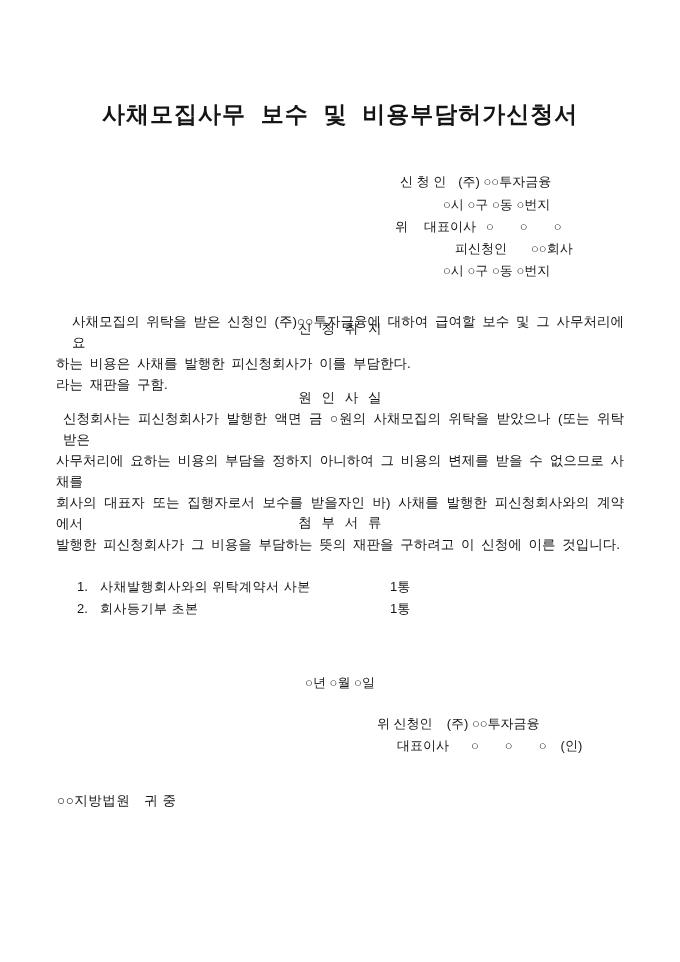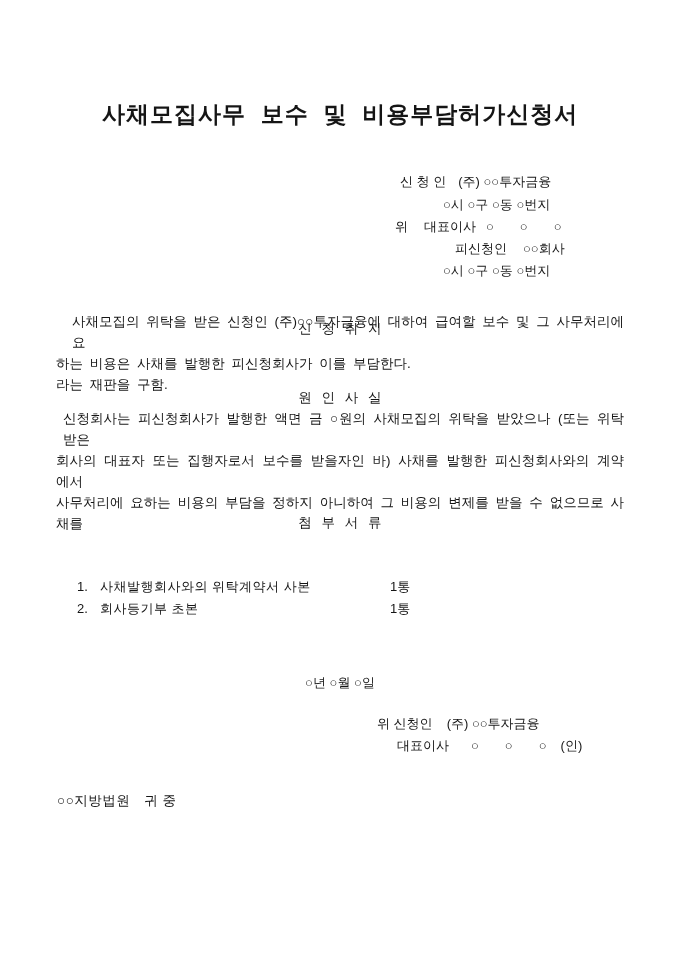--- a/index.html
+++ b/index.html
@@ -36,21 +36,21 @@
     display: flex;
     align-items: flex-end;
   }
 
   
   .p-applicant   { left: 400px; top: 174px; gap: 12px; }
   .p-addr1       { left: 443px; top: 197px; }
   .p-rep         { left: 395px; top: 219px; }
   .p-rep .seg1   { margin-right: 16px; }
   .p-rep .seg2   { margin-right: 10px; }
-  .p-respondent  { left: 455px; top: 241px; gap: 16px; }
+  .p-respondent  { left: 455px; top: 241px; gap: 24px; }
   .p-addr2       { left: 443px; top: 263px; }
 
   
   .sec-heading {
     position: absolute;
     left: 0; width: 680px;
     margin: 0;
     text-align: center;
     font-size: 13.5px;
     font-weight: normal;
@@ -131,22 +131,23 @@
   <h2 class="sec-heading h-purpose">신 청 취 지</h2>
   <div class="para b-purpose">
     <div class="just ind16">사채모집의 위탁을 받은 신청인 (주)○○투자금융에 대하여 급여할 보수 및 그 사무처리에 요</div>
     <div>하는 비용은 사채를 발행한 피신청회사가 이를 부담한다.</div>
     <div>라는 재판을 구함.</div>
   </div>
 
   <h2 class="sec-heading h-facts">원 인 사 실</h2>
   <div class="para b-facts">
     <div class="just ind7">신청회사는 피신청회사가 발행한 액면 금 ○원의 사채모집의 위탁을 받았으나 (또는 위탁받은</div>
+    <div class="just">사무처리에 요하는 비용의 부담을 정하지 아니하여 그 비용의 변제를 받을 수 없으므로 사채를</div>
     <div class="just">회사의 대표자 또는 집행자로서 보수를 받을자인 바) 사채를 발행한 피신청회사와의 계약에서</div>
-    <div class="just">사무처리에 요하는 비용의 부담을 정하지 아니하여 그 비용의 변제를 받을 수 없으므로 사채를</div>
+    <div>발행한 피신청회사가 그 비용을 부담하는 뜻의 재판을 구하려고 이 신청에 이른 것입니다.</div>
   </div>
 
   <h2 class="sec-heading h-attach">첨 부 서 류</h2>
   <div class="attach-row r1">
     <span class="attach-no">1.</span><span class="attach-name">사채발행회사와의 위탁계약서 사본</span><span>1통</span>
   </div>
   <div class="attach-row r2">
     <span class="attach-no">2.</span><span class="attach-name">회사등기부 초본</span><span>1통</span>
   </div>
 

